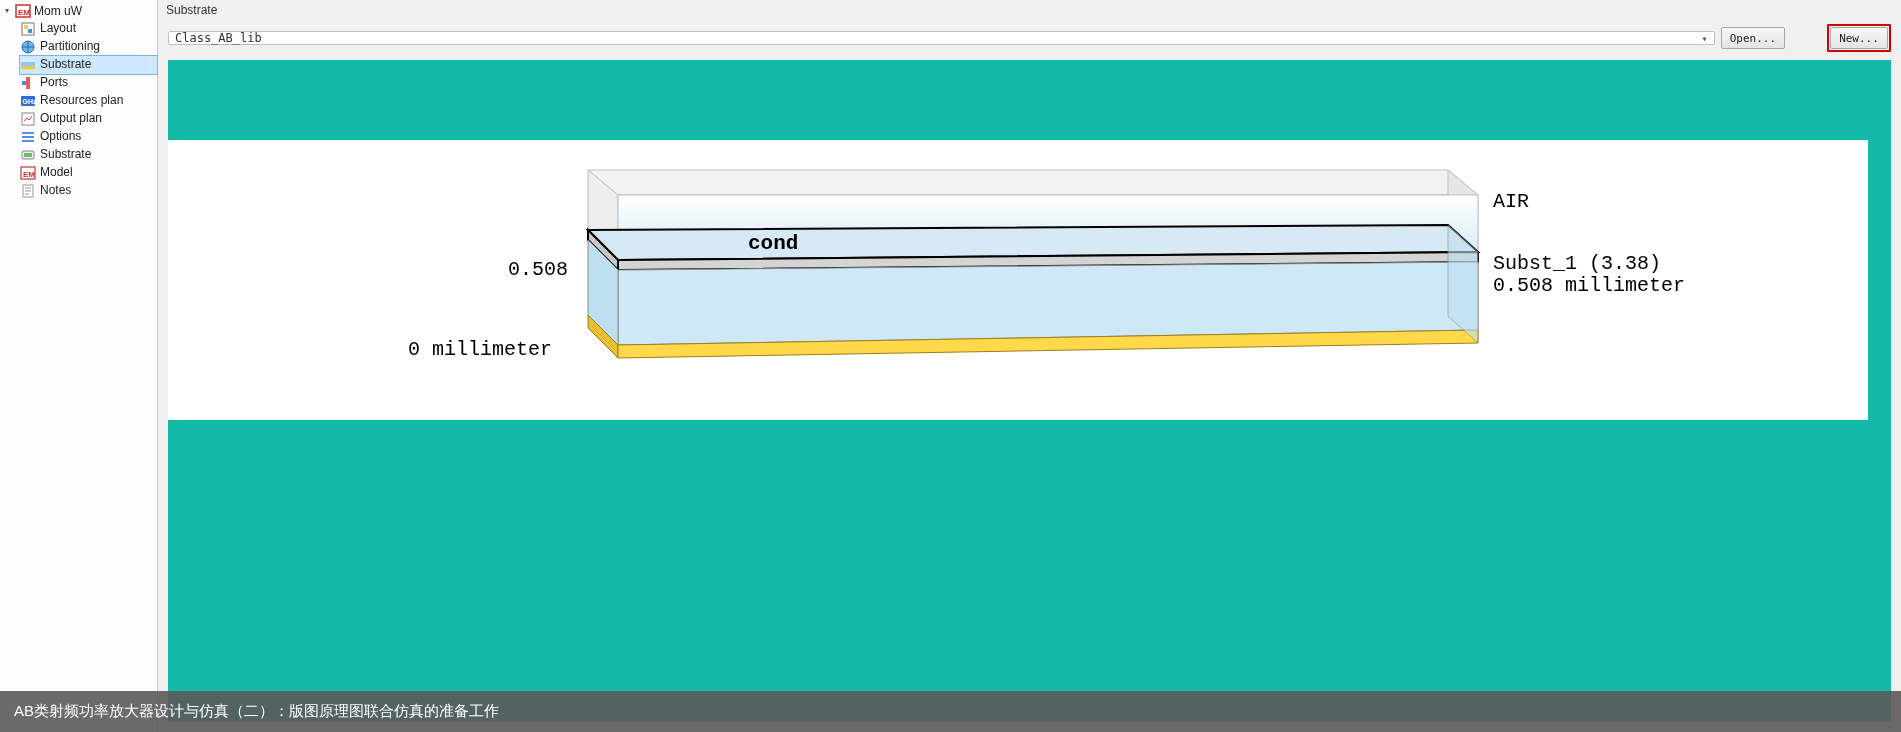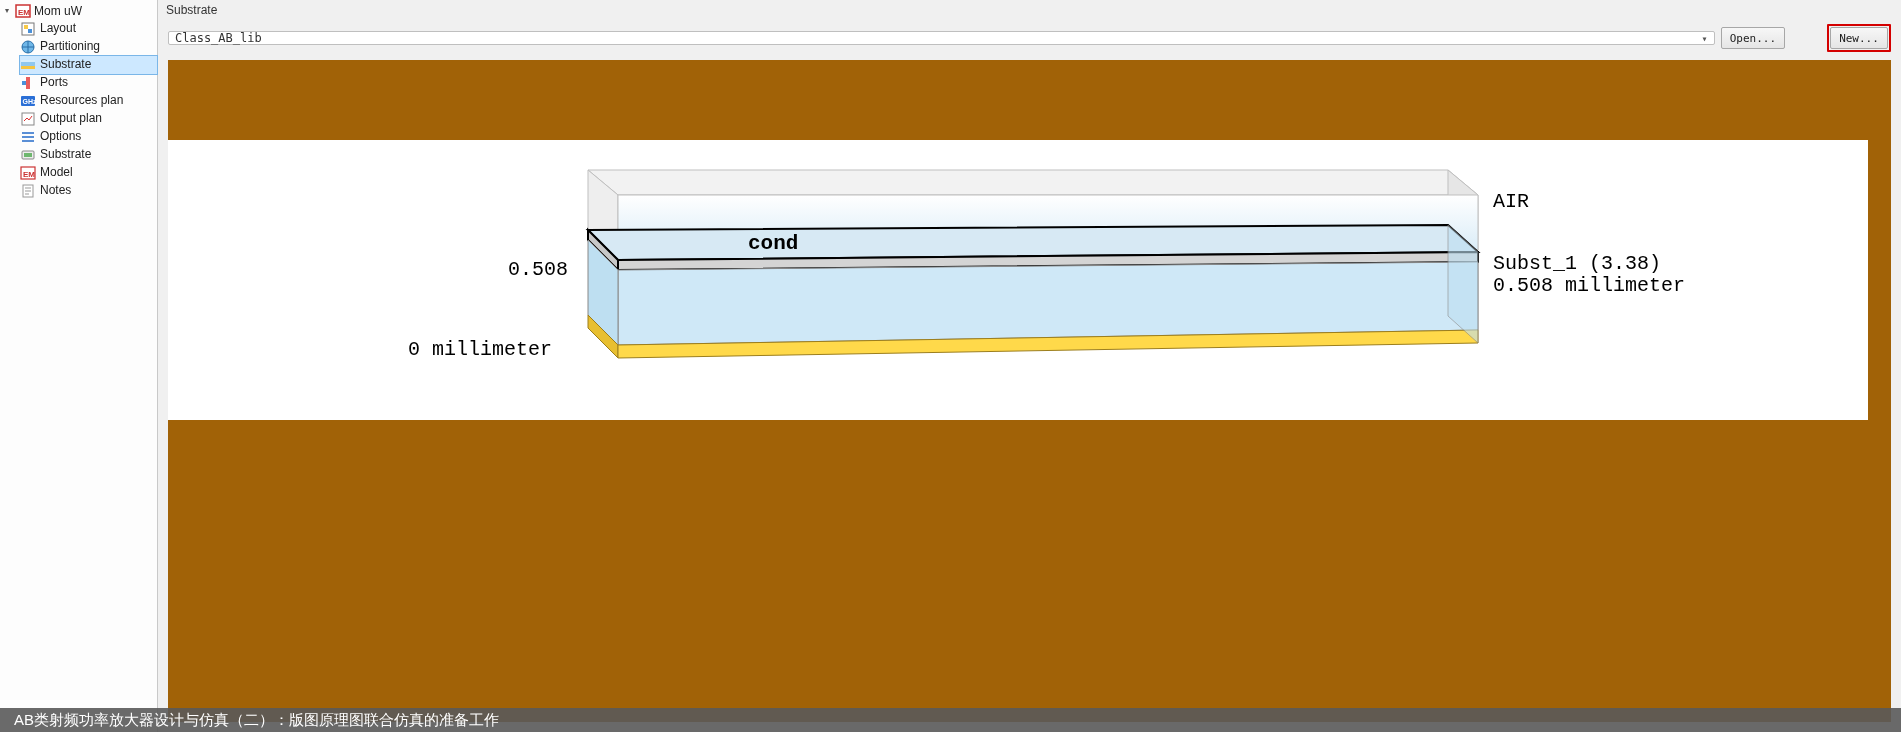--- a/index.html
+++ b/index.html
@@ -101,21 +101,21 @@
   .new-highlight {
     border: 2px solid #d40000;
     padding: 1px;
     border-radius:1px;
     margin-left:36px;
   }
   
   .viewport {
     margin: 0 10px 10px 10px;
     flex:1;
-    background: #a16207;
+    background: #14b8a6;
     position: relative;
   }
   .substrate-diagram {
     position:absolute;
     left: 0; top: 80px;
     width: 1700px; height: 280px;
     background:#fff;
   }
   .substrate-diagram svg {
     position:absolute; inset:0;
@@ -124,21 +124,21 @@
     font-family: Consolas, "Courier New", monospace;
     font-size: 20px;
     color:#000;
     position:absolute;
     white-space:nowrap;
   }
   
   .caption {
     position:absolute;
     left:0; right:0; bottom:0;
-    height: 24px;
+    height: 41px;
     background: rgba(90,90,90,0.9);
     color:#fff;
     display:flex;
     align-items:center;
     padding: 0 14px;
     font-size: 15px;
   }
 </style>
 </head>
 <body>

